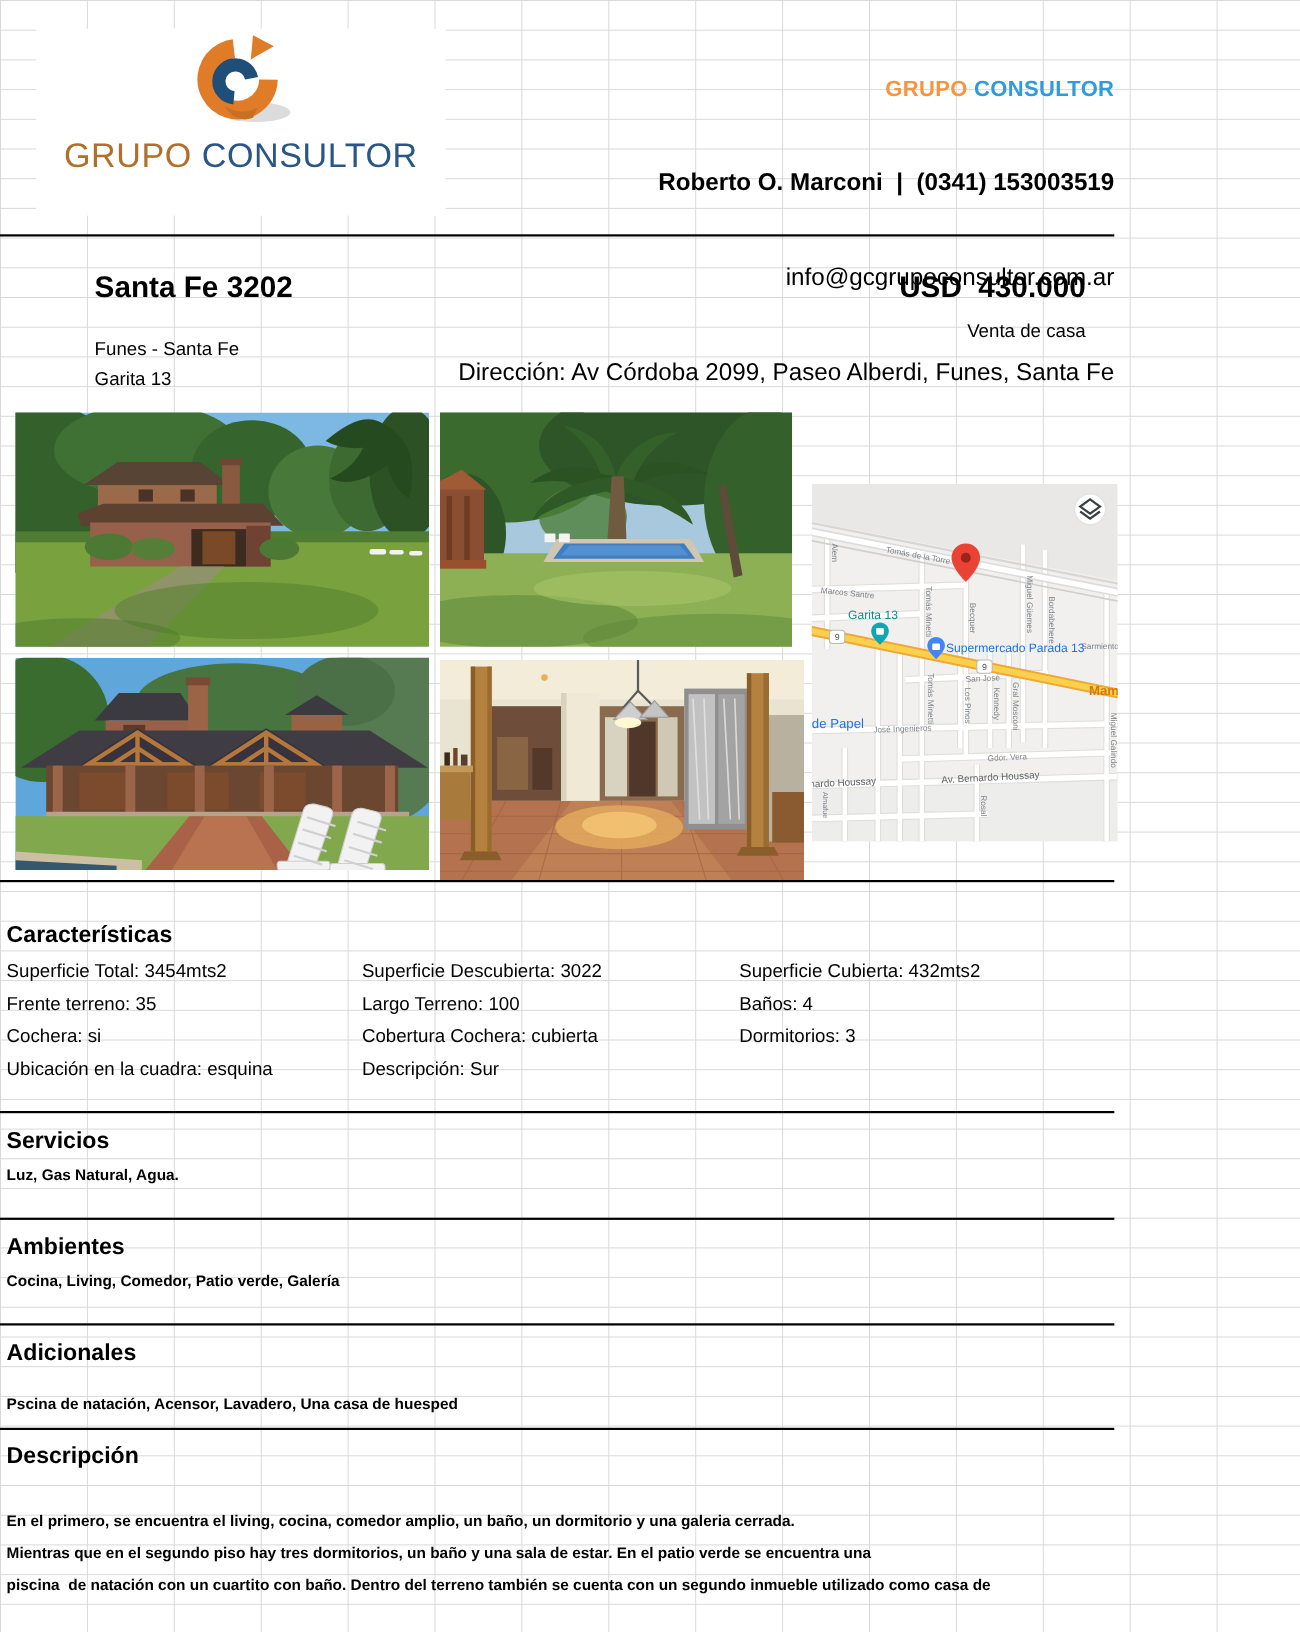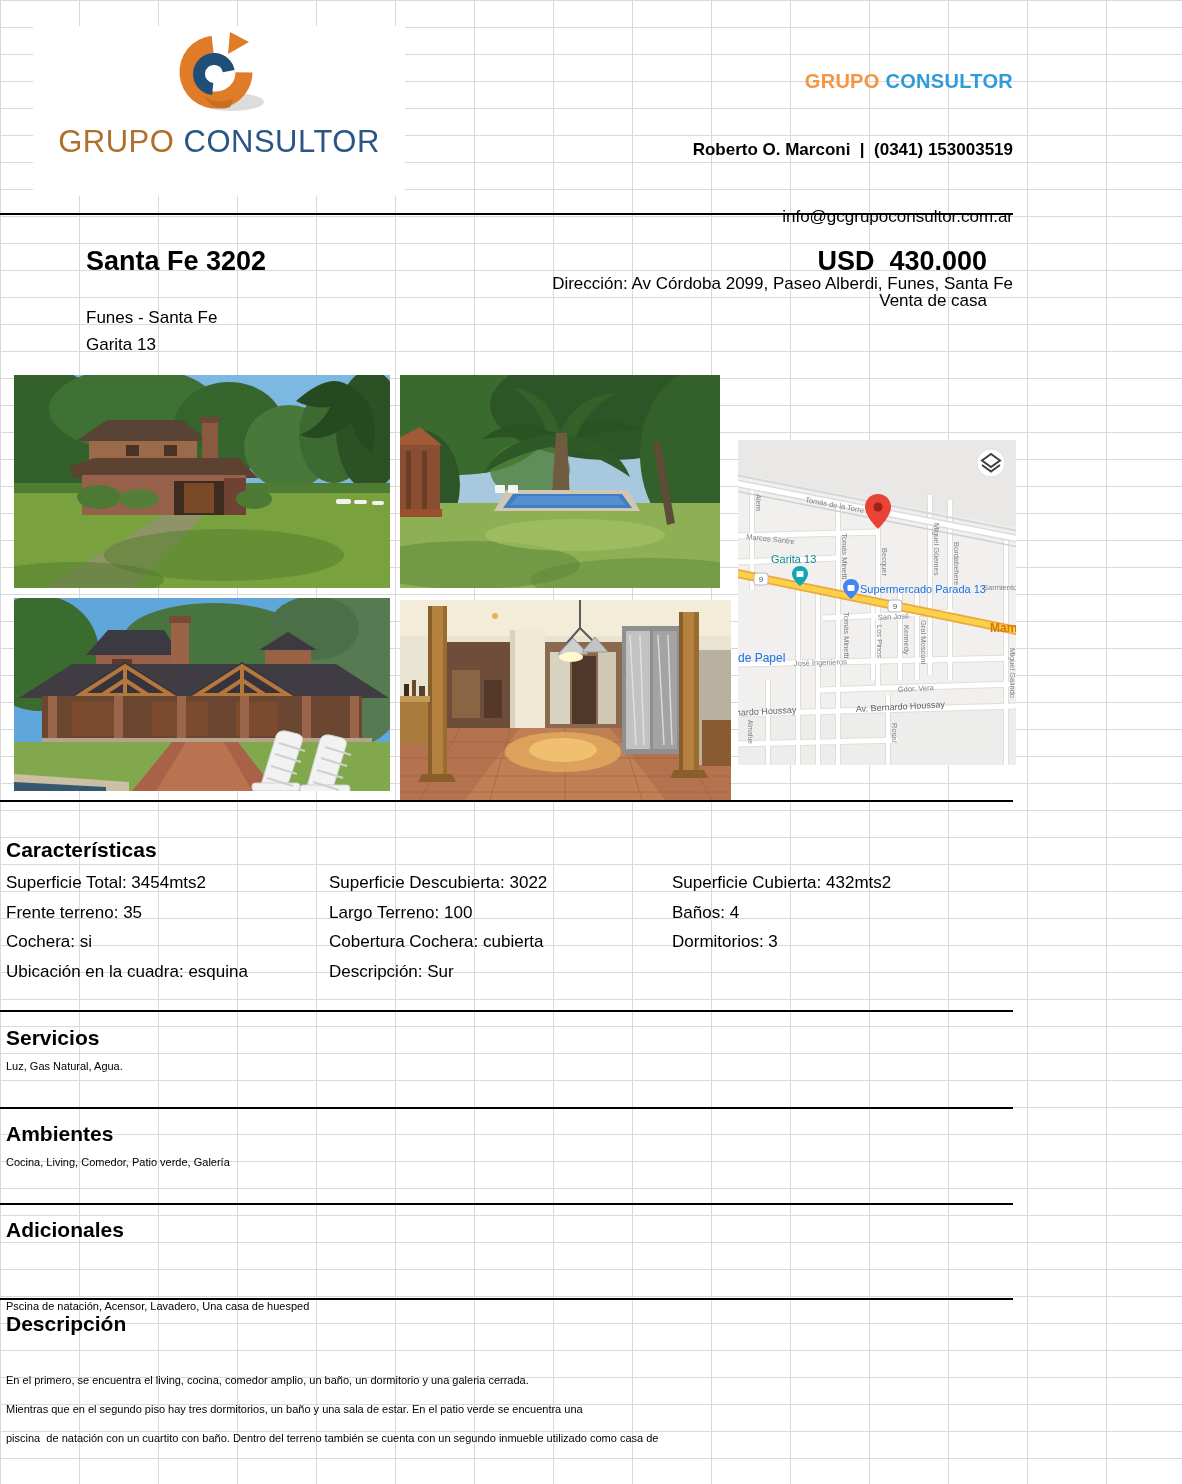--- a/index.html
+++ b/index.html
@@ -15,29 +15,29 @@
   .divider{position:absolute;left:0;width:1013px;height:2px;background:#000;}
   .logo-box{position:absolute;left:33px;top:26px;width:372px;height:170px;background:#fff;
     display:flex;flex-direction:column;align-items:center;justify-content:flex-start;}
   .logo-text{font-size:31px;letter-spacing:.5px;margin-top:2px;white-space:pre;}
   .logo-grupo{color:#b06f2a;}
   .logo-consultor{color:#2a5587;}
   .contact{position:absolute;top:34px;right:169px;text-align:right;white-space:pre;}
   .brand-line{font-size:20px;font-weight:bold;letter-spacing:.3px;}
   .brand-grupo{color:#f5953f;}
   .brand-consultor{color:#2e9bdb;}
-  .contact-line{font-size:17px;margin-top:11px;}
+  .contact-line{font-size:22px;margin-top:24px;}
   .contact-line.bold{font-weight:bold;}
   .listing-title{position:absolute;left:86px;top:246px;font-size:27px;font-weight:bold;white-space:pre;}
   .listing-sub{position:absolute;left:86px;font-size:17px;white-space:pre;margin-top:17px;}
   .price{position:absolute;right:195px;top:246px;font-size:27px;font-weight:bold;white-space:pre;}
   .operation{position:absolute;right:195px;top:291px;font-size:17px;}
   .photo{position:absolute;line-height:0;}
   .sec-title{position:absolute;left:6px;font-size:21px;font-weight:bold;}
-  .body-text{position:absolute;left:6px;font-size:11px;white-space:pre;}
+  .body-text{position:absolute;left:6px;font-size:14px;white-space:pre;font-weight:bold;}
   .char-cell{position:absolute;font-size:17px;white-space:pre;}
   svg text{font-family:"Liberation Sans","DejaVu Sans",sans-serif;}
 </style>
 </head>
 <body>
 
 <div class="page">
 
   <div class="logo-box">
     <svg width="130" height="96" viewBox="0 0 130 96">
@@ -374,21 +374,21 @@
   <div class="body-text" style="top:1060px">Luz, Gas Natural, Agua.</div>
 
   <div class="divider" style="top:1107px"></div>
 
   <div class="sec-title" style="top:1122px">Ambientes</div>
   <div class="body-text" style="top:1156px">Cocina, Living, Comedor, Patio verde, Galería</div>
 
   <div class="divider" style="top:1203px"></div>
 
   <div class="sec-title" style="top:1218px">Adicionales</div>
-  <div class="body-text" style="top:1300px">Pscina de natación, Acensor, Lavadero, Una casa de huesped</div>
+  <div class="body-text" style="top:1268px">Pscina de natación, Acensor, Lavadero, Una casa de huesped</div>
 
   <div class="divider" style="top:1298px"></div>
 
   <div class="sec-title" style="top:1312px">Descripción</div>
   <div class="body-text" style="top:1374px">En el primero, se encuentra el living, cocina, comedor amplio, un baño, un dormitorio y una galeria cerrada.</div>
   <div class="body-text" style="top:1403px">Mientras que en el segundo piso hay tres dormitorios, un baño y una sala de estar. En el patio verde se encuentra una</div>
   <div class="body-text" style="top:1432px">piscina  de natación con un cuartito con baño. Dentro del terreno también se cuenta con un segundo inmueble utilizado como casa de</div>
 
 </div>
 

